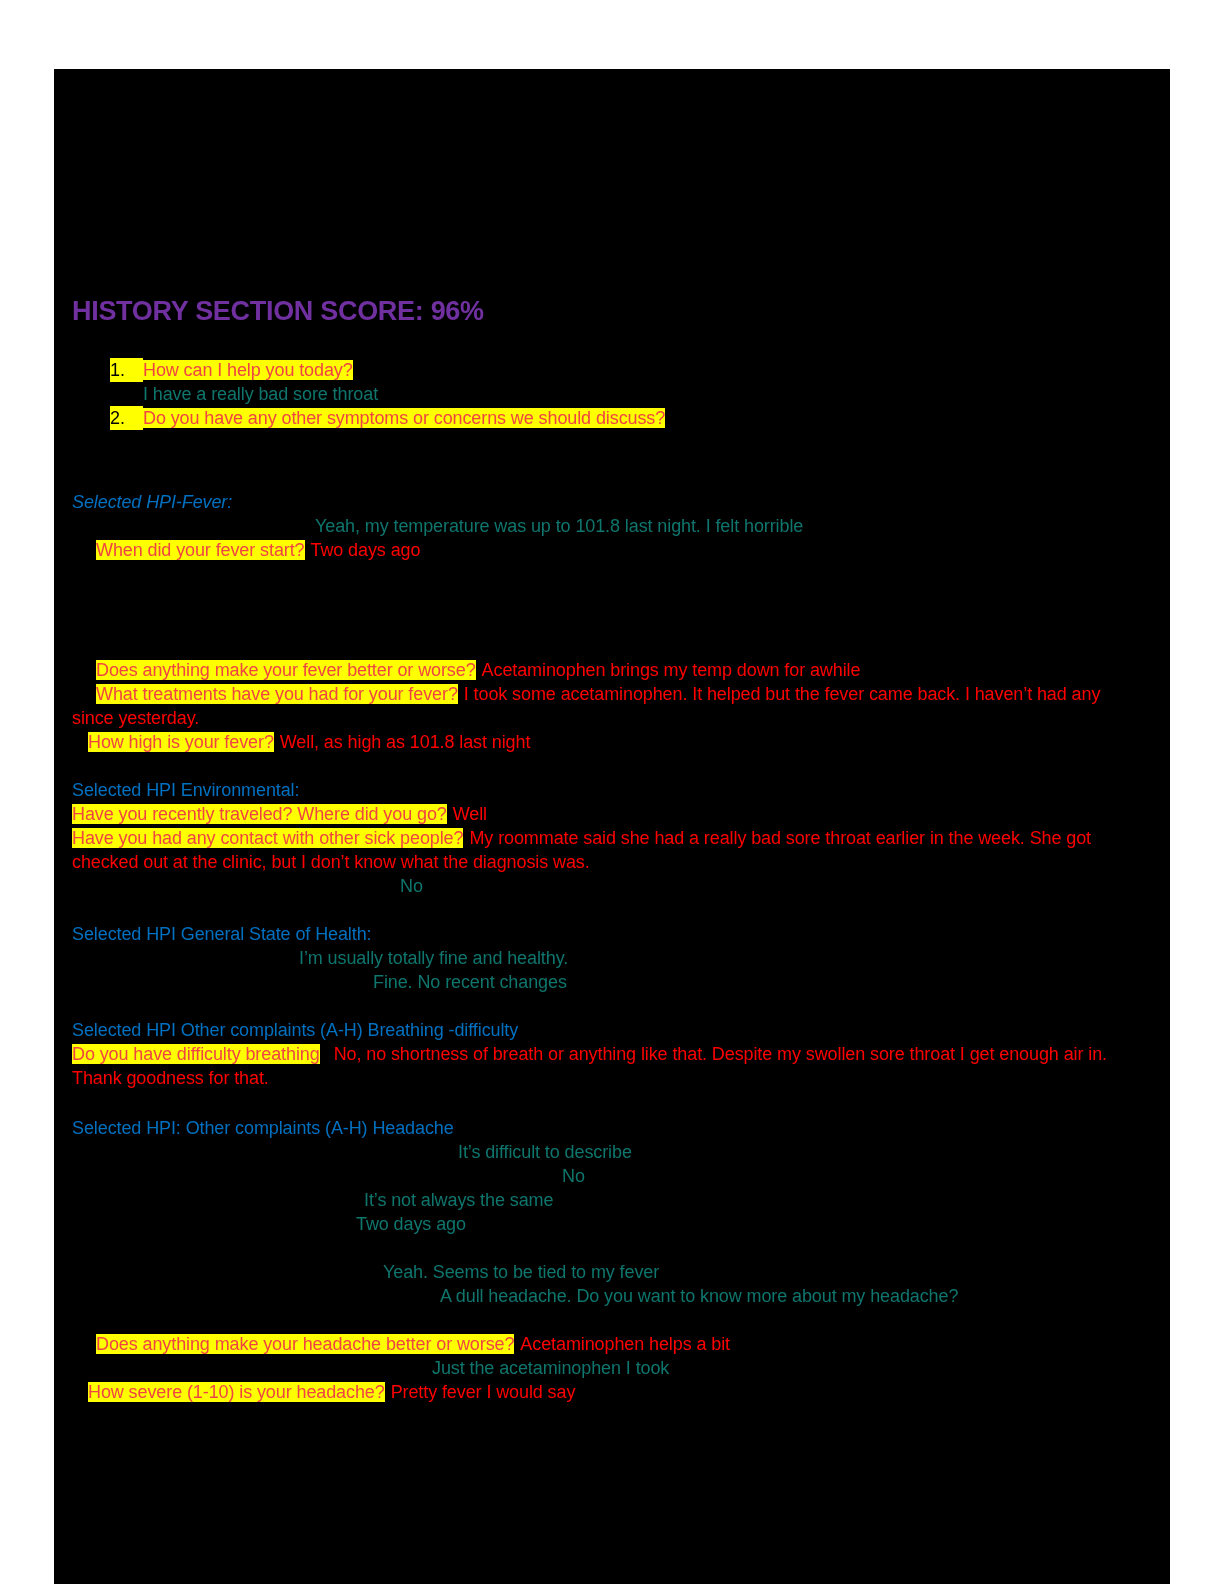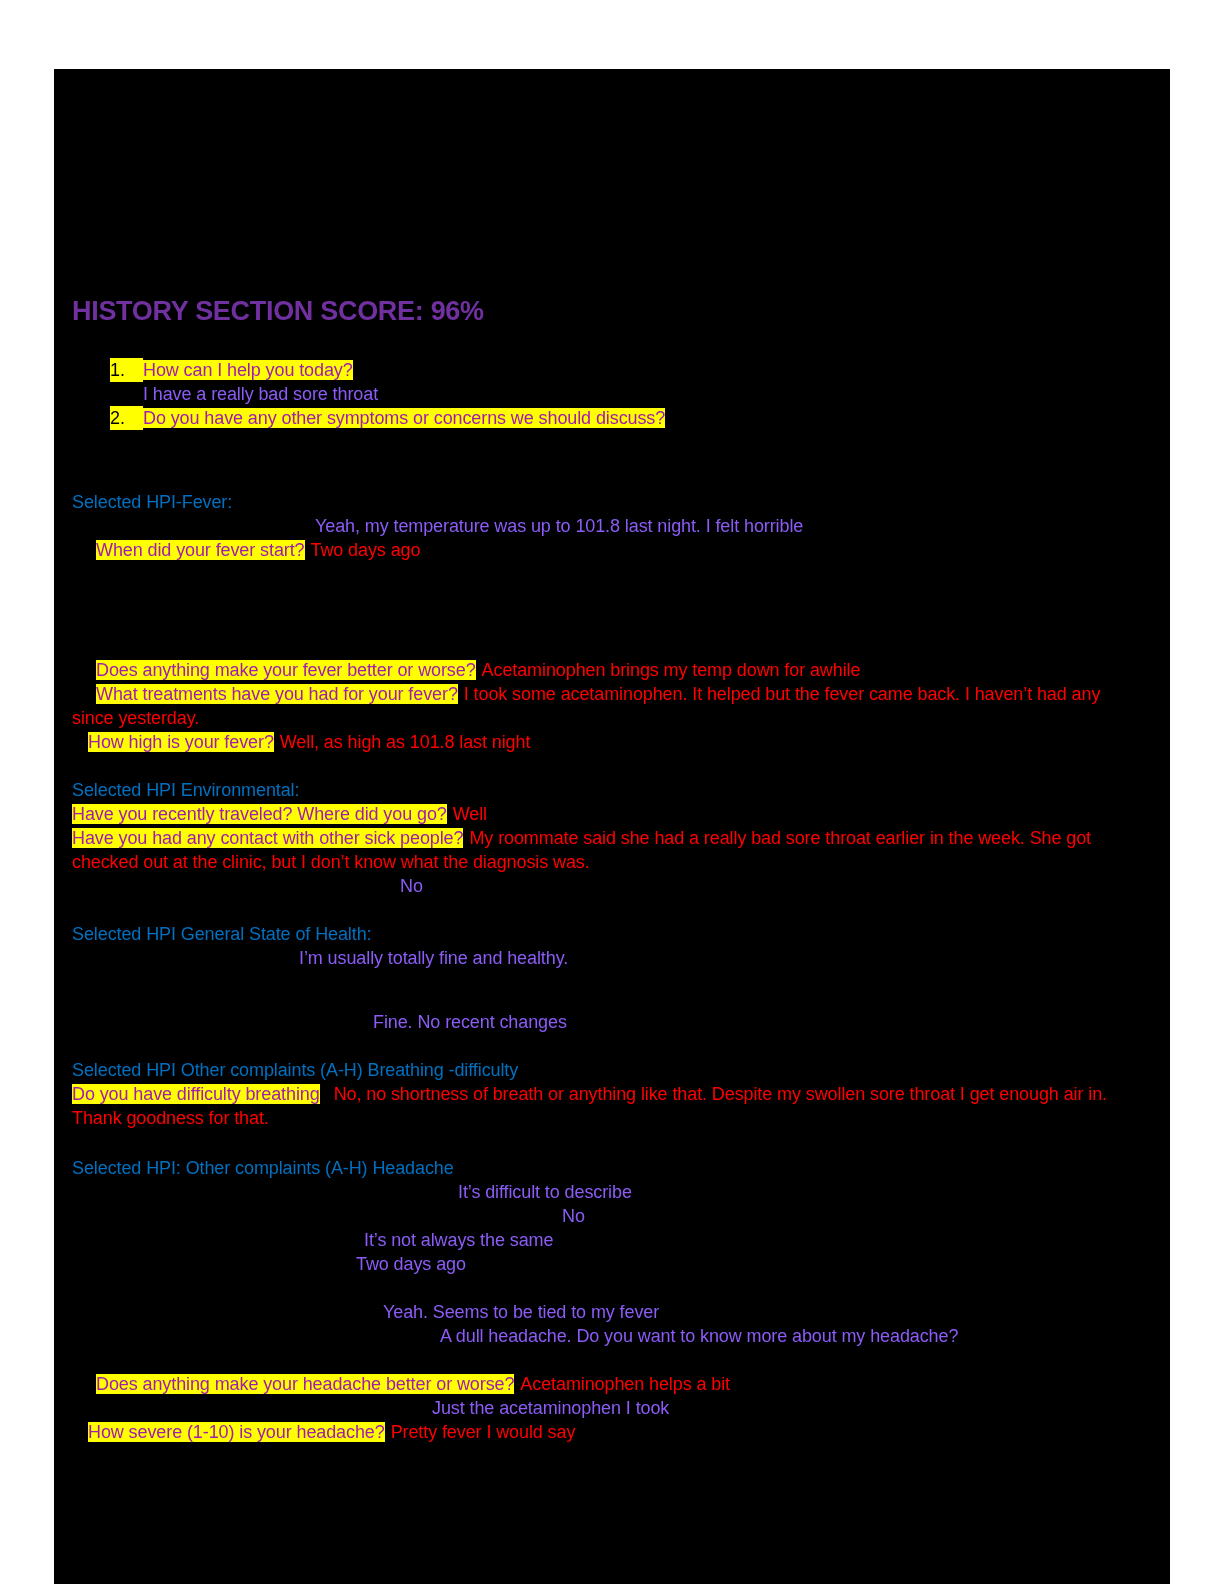--- a/index.html
+++ b/index.html
@@ -24,36 +24,36 @@
     color:#7030A0;
     letter-spacing:-0.3px;
   }
   .line {
     font-size:18px; line-height:24px;
     min-height:24px;
     letter-spacing:-0.1px;
     color:#ff0000;
   }
   .blue  { color:#0070C0; }
-  .it    { }
-  .red   { color:#8b5cf6; }
-  .hl    { background:#ffff00; color:#a21caf; }
+  .it    { font-style:italic; }
+  .red   { color:#0f766e; }
+  .hl    { background:#ffff00; color:#ef4444; }
   .ansgap      { margin-left:6px;  color:#ff0000; }
   .ansgap-wide { margin-left:14px; color:#ff0000; }
   .listq { position:relative; padding-left:71px; }
   .num   { position:absolute; left:38px; top:0; width:33px; height:24px;
            background:#ffff00; color:#000000; display:inline-block; }
   .intro-ans { padding-left:71px; box-sizing:border-box; max-width:1040px; }
   .ind24 { text-indent:24px; }
   .ind16 { text-indent:16px; }
   .pl227 { padding-left:227px; }
   .pl243 { padding-left:243px; }
   .pl284 { padding-left:284px; }
   .pl292 { padding-left:292px; }
-  .pl301 { padding-left:301px;margin-top:40px; }
+  .pl301 { padding-left:301px; }
   .pl311 { padding-left:311px; }
   .pl328 { padding-left:328px; }
   .pl360 { padding-left:360px; }
   .pl368 { padding-left:368px; }
   .pl386 { padding-left:386px; }
   .pl490 { padding-left:490px; }
   .sp24 { height:24px; }
   .sp26 { height:26px; }
   .sp30 { height:30px; }
   .sp60 { height:60px; }

